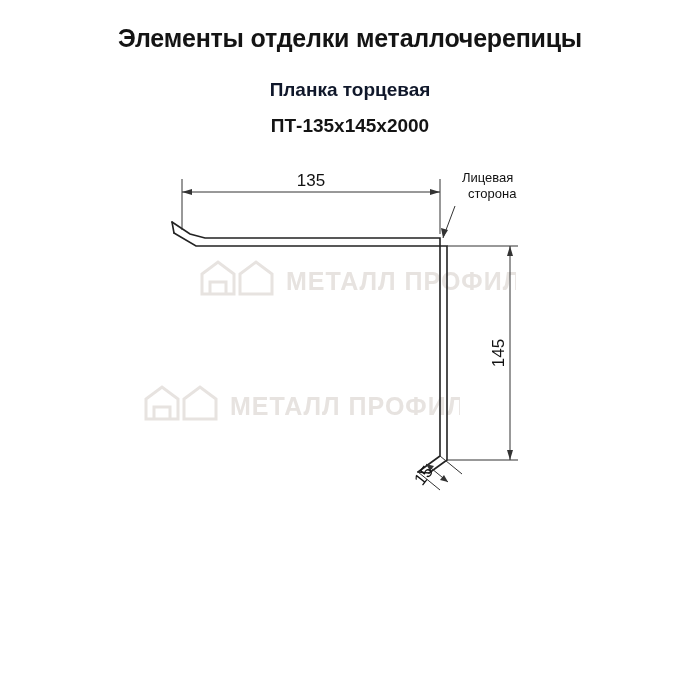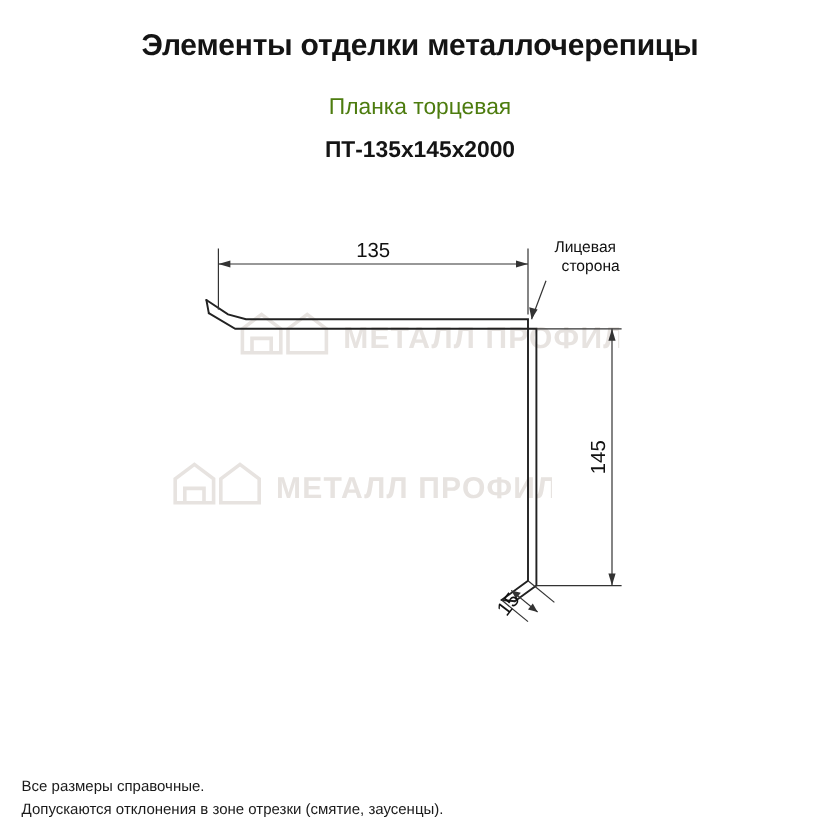--- a/index.html
+++ b/index.html
@@ -32,37 +32,37 @@
   }
   .title-main {
     font-size: 25px;
     font-weight: bold;
     margin-top: 24px;
     letter-spacing: -0.2px;
     color: #141414;
   }
   .title-sub {
     font-size: 19px;
-    font-weight: normal;
+    font-weight: bold;
     margin-top: 26px;
-    color: #4d7c0f;
+    color: #0f172a;
   }
   .title-code {
     font-size: 19px;
     font-weight: bold;
     margin-top: 14px;
     color: #141414;
     text-align: center;
   }
 
   
   .drawing {
     position: absolute;
     left: 0;
-    top: 162px;
+    top: 134px;
     width: 700px;
     height: 400px;
   }
   .drawing svg {
     display: block;
   }
 
   
   .watermark {
     position: absolute;
@@ -187,18 +187,14 @@
       <g stroke="#333" stroke-width="1" fill="none">
         <line x1="455" y1="72" x2="443" y2="104"></line>
       </g>
       <polygon points="443,104 441,94 448,96" fill="#333" stroke="none"></polygon>
       <text class="side-label" x="462" y="48">Лицевая</text>
       <text class="side-label" x="468" y="64">сторона</text>
 
     </svg>
   </div>
 
-  <div class="footer">
-    <div>Все размеры справочные.</div>
-    <div>Допускаются отклонения в зоне отрезки (смятие, заусенцы).</div>
-  </div>
 
 </div>
 
 </body></html>

